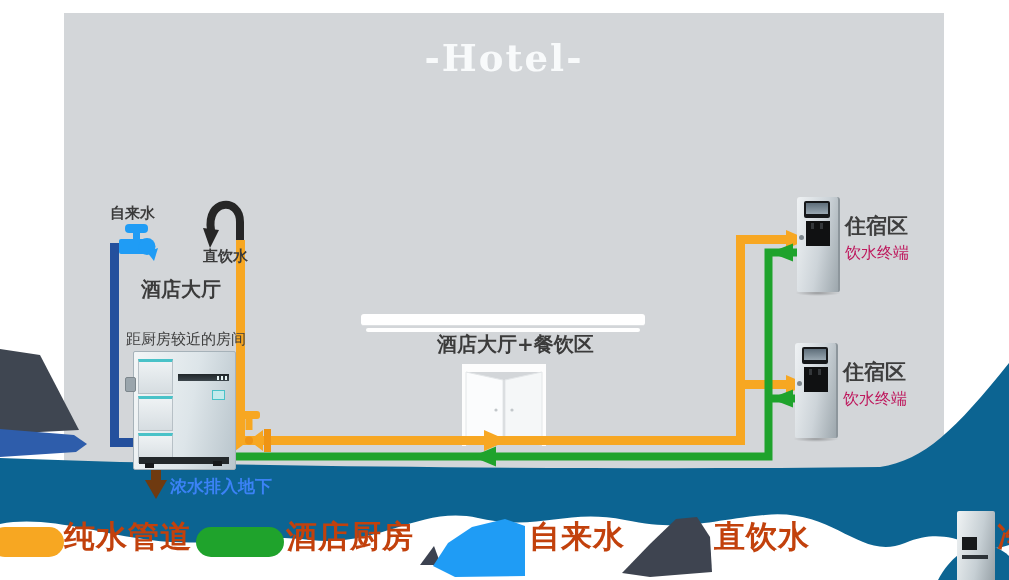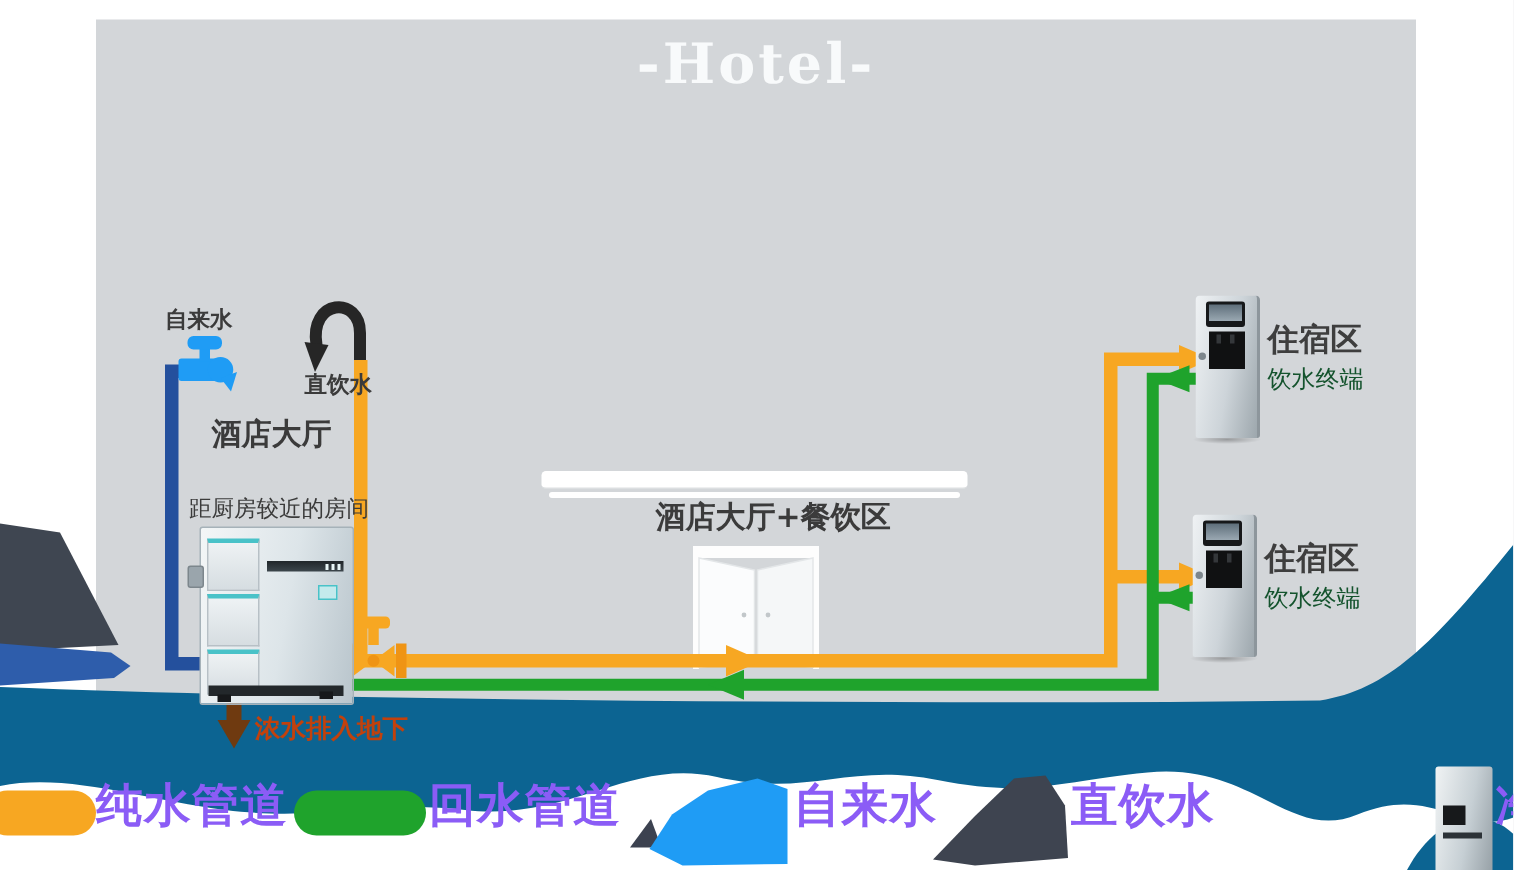--- a/index.html
+++ b/index.html
@@ -4,40 +4,40 @@
 <style>
   html,body{margin:0;padding:0;background:#ffffff;}
   .canvas{
     position:relative;width:1009px;height:580px;overflow:hidden;
     background:#ffffff;font-family:"DejaVu Sans","Liberation Sans",sans-serif;
   }
   .abs{position:absolute;}
   
   .building{left:64px;top:13px;width:880px;height:457px;background:#d3d6d9;}
   .hotel-title{
-    left:64px;top:20px;width:880px;text-align:center;
+    left:64px;top:36px;width:880px;text-align:center;
     font-family:"DejaVu Serif","Liberation Serif",serif;
     font-size:37px;font-weight:bold;color:#f8fafb;letter-spacing:2px;
   }
   
   svg.scene{left:0;top:0;width:1009px;height:580px;}
   
   .sign-bar{left:361px;top:314px;width:284px;height:11px;background:#ffffff;border-radius:3px;border-bottom:1px solid #dcdfe1;}
   .sign-rail{left:366px;top:328px;width:274px;height:4px;background:#ffffff;border-radius:2px;}
   
   .lbl{color:#3b3b3b;line-height:1.15;}
   .lbl-tap{left:110px;top:205px;font-size:15px;font-weight:600;}
   .lbl-direct{left:203px;top:248px;font-size:15px;font-weight:600;}
   .lbl-kitchen{left:141px;top:278px;font-size:20px;font-weight:bold;}
   .lbl-nearroom{left:126px;top:331px;font-size:15px;font-weight:normal;}
   .lbl-lobby{left:437px;top:333px;font-size:20px;font-weight:bold;}
-  .lbl-drain{left:170px;top:477px;font-size:17px;font-weight:bold;color:#c2410c;}
+  .lbl-drain{left:170px;top:477px;font-size:17px;font-weight:bold;color:#3b82f6;}
   .disp-label{width:120px;}
   .disp-label .l1{font-size:21px;font-weight:bold;color:#3e3e3e;}
-  .disp-label .l2{font-size:16px;color:#14532d;margin-top:3px;}
+  .disp-label .l2{font-size:16px;color:#be185d;margin-top:3px;}
   .disp-label-1{left:845px;top:212px;}
   .disp-label-2{left:843px;top:358px;}
   
   .machine{left:133px;top:351px;width:101px;height:117px;}
   .machine .body{position:absolute;left:0;top:0;width:100%;height:100%;
     background:linear-gradient(100deg,#f3f6f7 0%,#dde5e9 55%,#b9c5cc 100%);
     border:1px solid #a6b2b9;border-radius:2px;}
   .machine .panel{position:absolute;left:5px;width:33px;
     background:linear-gradient(180deg,#eef2f4,#d6dde1);
     border:1px solid #b7c0c6;border-top:3px solid #49c2c8;}
@@ -62,21 +62,21 @@
   .dispenser .spout{position:absolute;top:2px;width:3px;height:6px;background:#34373a;}
   .dispenser .knob{position:absolute;left:2px;top:38px;width:5px;height:5px;border-radius:50%;background:#7d868c;}
   .dispenser .shadow{position:absolute;left:-2px;top:93px;width:46px;height:6px;
     background:radial-gradient(ellipse at center,rgba(0,0,0,.28),rgba(0,0,0,0) 70%);}
   .dispenser-1{left:797px;top:197px;}
   .dispenser-2{left:795px;top:343px;}
   
   .legend-swatch{height:30px;border-radius:15px;}
   .legend-orange{left:-10px;top:527px;width:74px;background:#f7a722;}
   .legend-green{left:196px;top:527px;width:88px;background:#1fa32c;}
-  .legend-text{top:521px;font-size:31px;font-weight:bold;color:#8b5cf6;letter-spacing:1px;line-height:1;white-space:nowrap;font-family:Liberation Serif, serif;}
+  .legend-text{top:521px;font-size:31px;font-weight:bold;color:#c2410c;letter-spacing:1px;line-height:1;white-space:nowrap;}
   .lt1{left:64px;} .lt2{left:286px;} .lt3{left:529px;} .lt4{left:714px;} .lt5{left:997px;}
   .legend-machine{left:957px;top:511px;width:38px;height:80px;
     background:linear-gradient(100deg,#f0f3f4,#c6cfd4 55%,#939da3 100%);border-radius:2px;}
   .legend-machine .dk{position:absolute;left:5px;top:26px;width:15px;height:13px;background:#17191b;}
   .legend-machine .st{position:absolute;left:5px;top:44px;width:26px;height:4px;background:#2c3237;}
 </style>
 </head>
 <body>
 
 <div class="canvas">
@@ -226,21 +226,21 @@
     <div class="l2">饮水终端</div>
   </div>
   <div class="abs disp-label disp-label-2">
     <div class="l1">住宿区</div>
     <div class="l2">饮水终端</div>
   </div>
 
   <div class="abs legend-swatch legend-orange"></div>
   <div class="abs legend-text lt1">纯水管道</div>
   <div class="abs legend-swatch legend-green"></div>
-  <div class="abs legend-text lt2">回水管道</div>
+  <div class="abs legend-text lt2">酒店厨房</div>
   <div class="abs legend-text lt3">自来水</div>
   <div class="abs legend-text lt4">直饮水</div>
   <div class="abs legend-machine">
     <div class="dk"></div>
     <div class="st"></div>
   </div>
   <div class="abs legend-text lt5">净水设备</div>
 
 </div>
 

